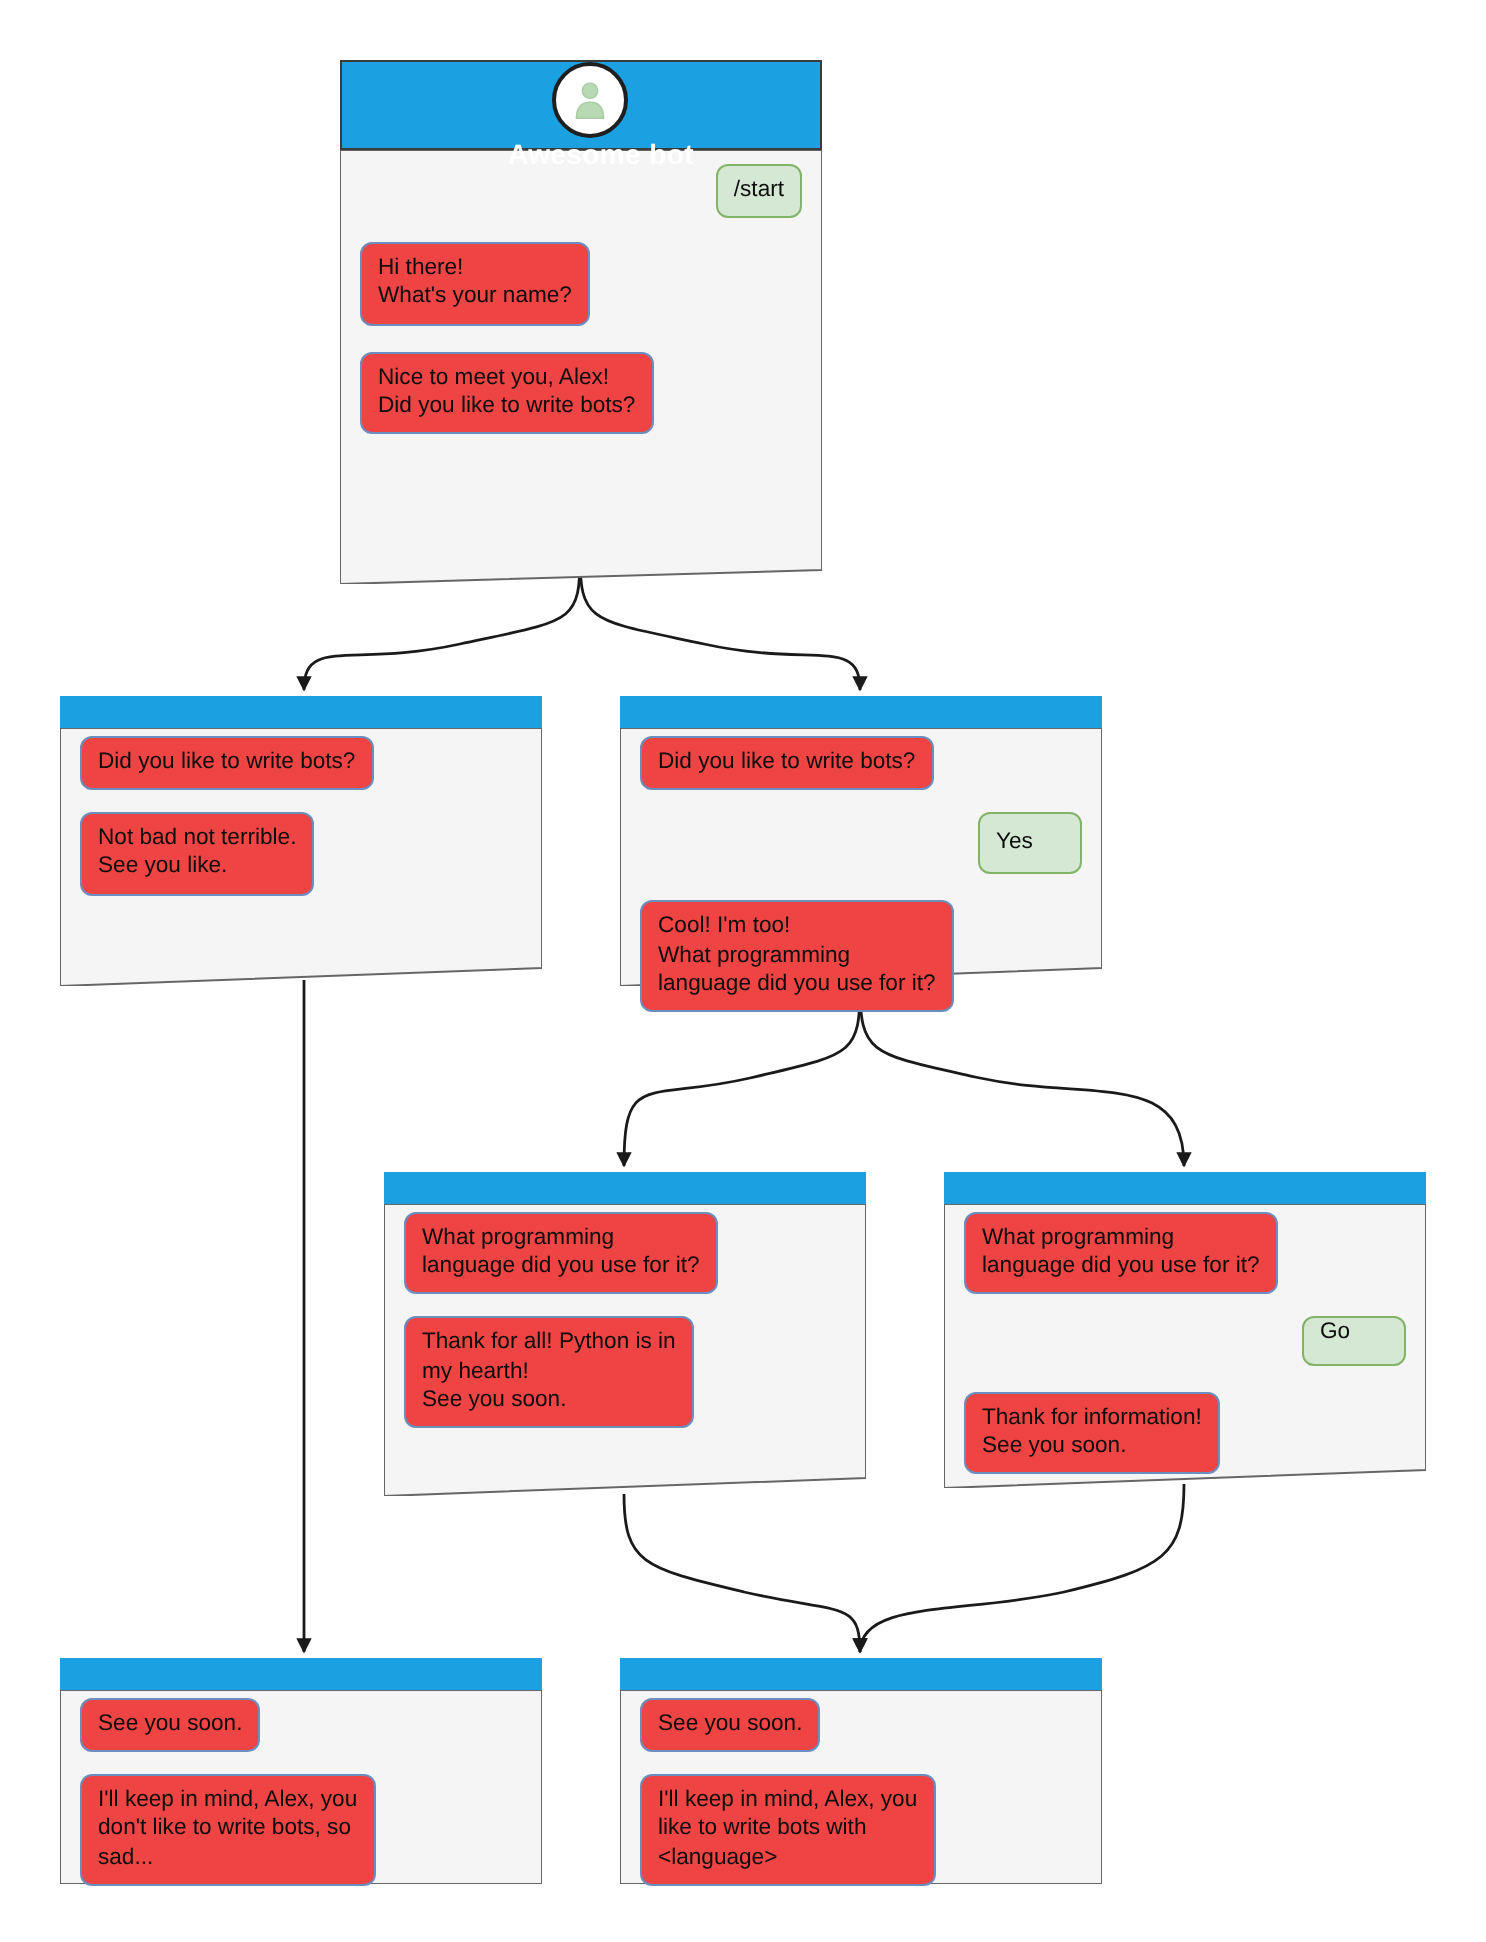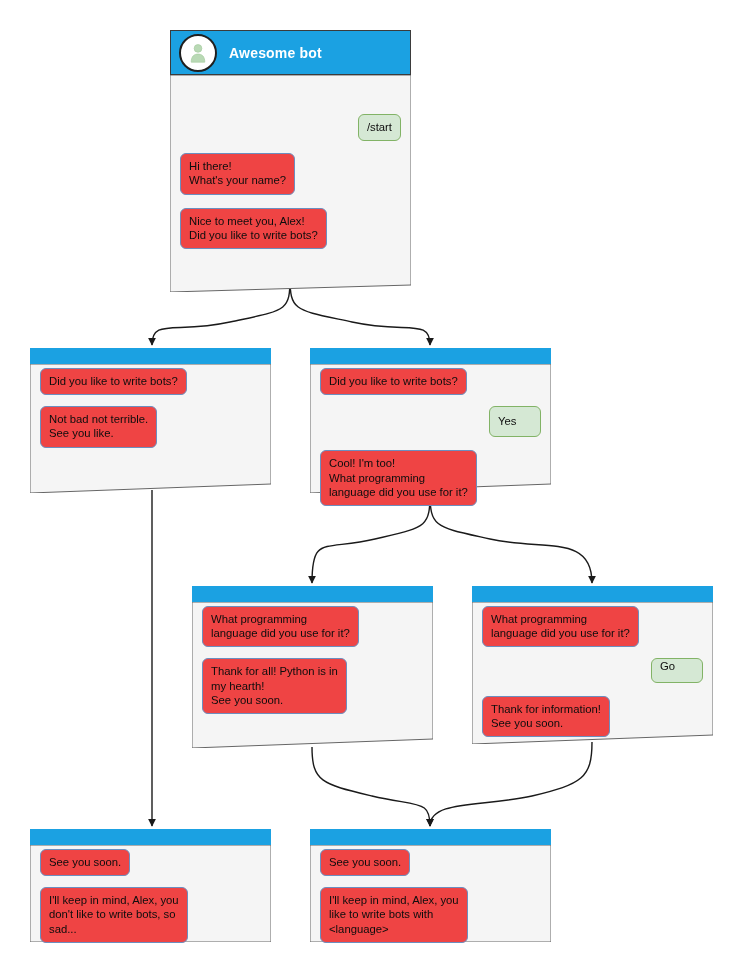--- a/index.html
+++ b/index.html
@@ -54,20 +54,21 @@
   }
 
   .titlebar {
     position: absolute;
     left: 0;
     top: 0;
     height: 16px;
     width: 100%;
     background: #1ba1e2;
     box-sizing: border-box;
+    flex-direction: column;
   }
   .titlebar.tall {
     height: 45px;
     border: 1px solid #3b3b3b;
     display: flex;
     align-items: center;
     padding-left: 8px;
   }
 
   .avatar {
@@ -162,21 +163,21 @@
       <div class="titlebar tall">
         <div class="avatar">
           <svg width="22" height="22" viewBox="0 0 24 24">
             <circle cx="12" cy="7" r="4.2" fill="#b9d9b5" stroke="#a8cda3" stroke-width="0.8"></circle>
             <path d="M4.6 22 C4.6 15.4 8 13.2 12 13.2 C16 13.2 19.4 15.4 19.4 22 Z" fill="#b9d9b5" stroke="#a8cda3" stroke-width="0.8"></path>
           </svg>
         </div>
         <div class="bot-title">Awesome bot</div>
       </div>
 
-      <div class="messages" style="top:52px;margin-top:32px;">
+      <div class="messages" style="top:52px;">
         <div class="row right" style="margin-bottom:12px;">
           <div class="msg user">/start</div>
         </div>
         <div class="row left" style="margin-bottom:13px;">
           <div class="msg bot">Hi there!
 What's your name?</div>
         </div>
         <div class="row left">
           <div class="msg bot">Nice to meet you, Alex!
 Did you like to write bots?</div>

